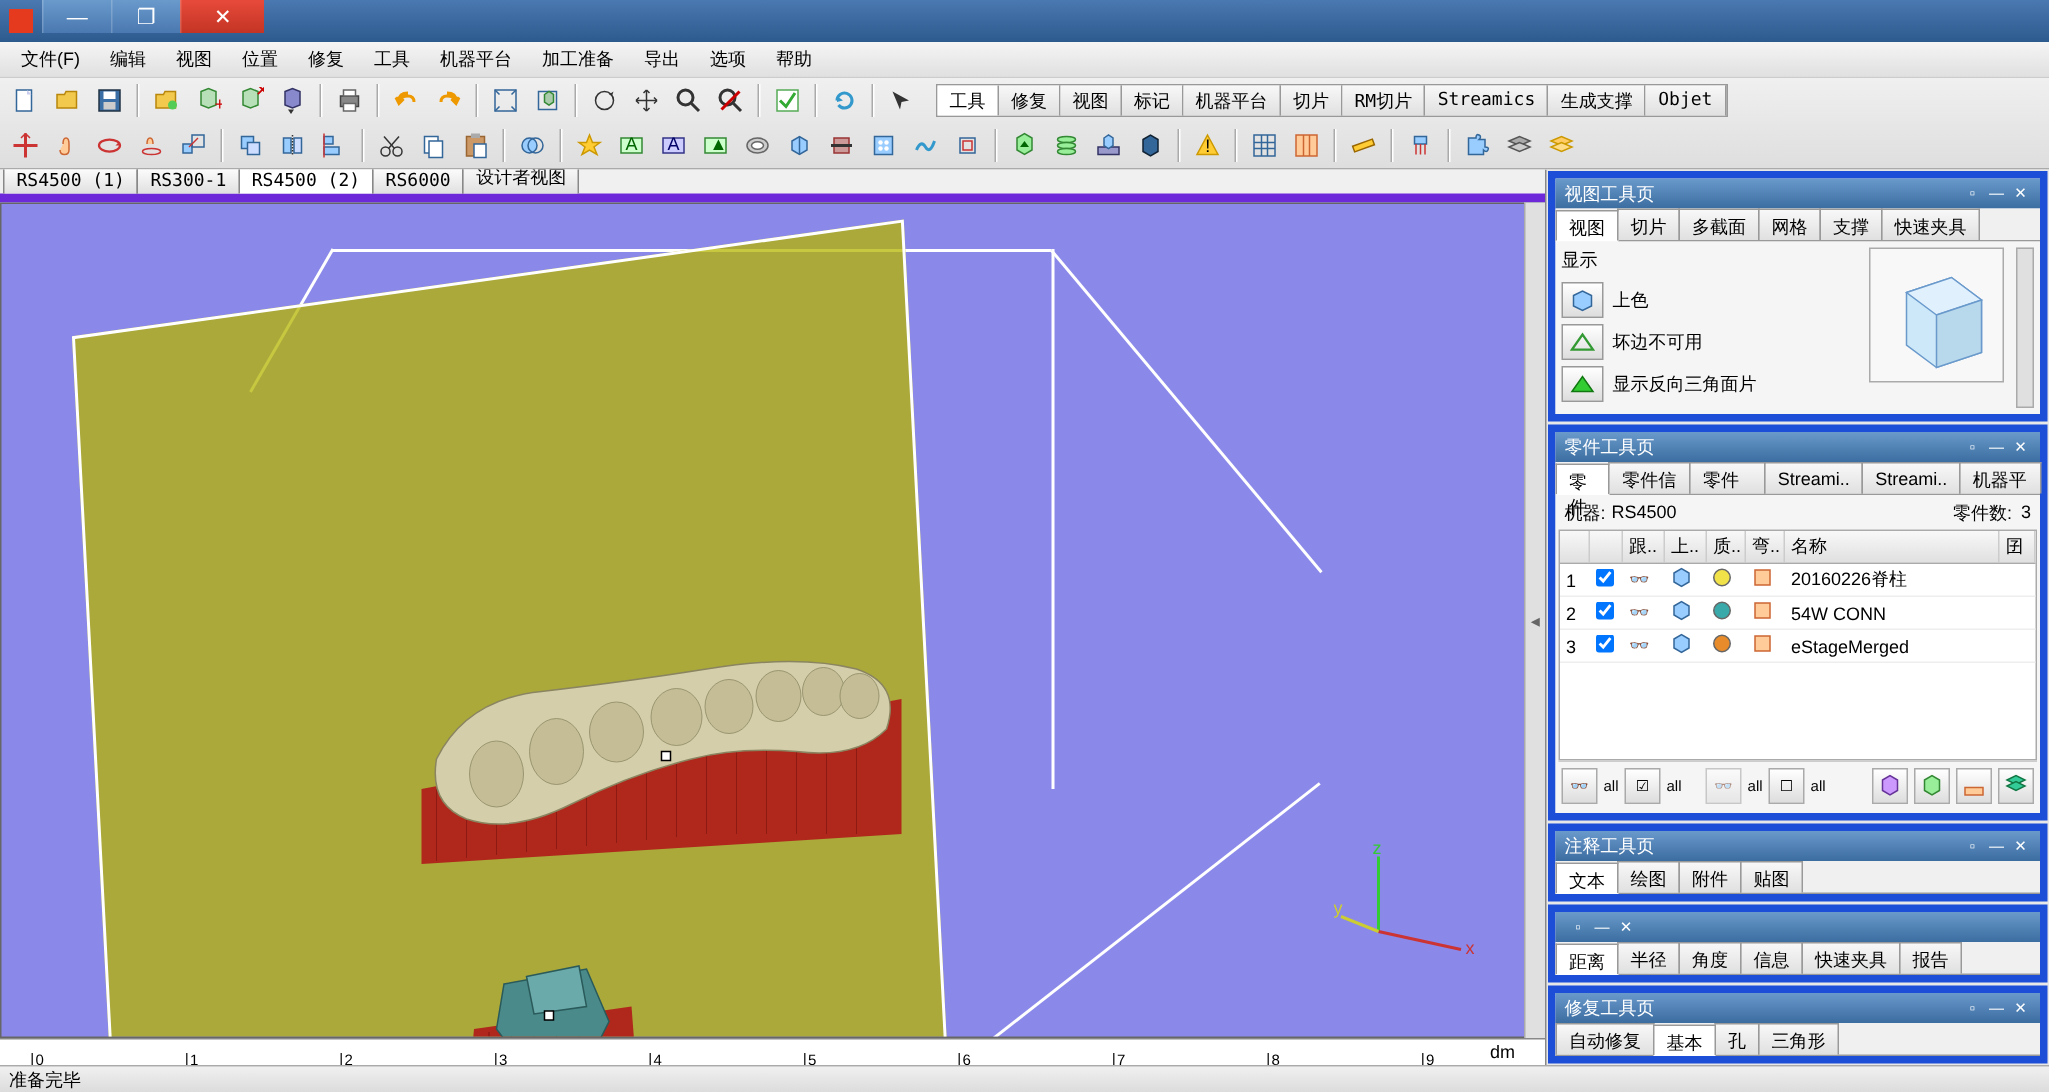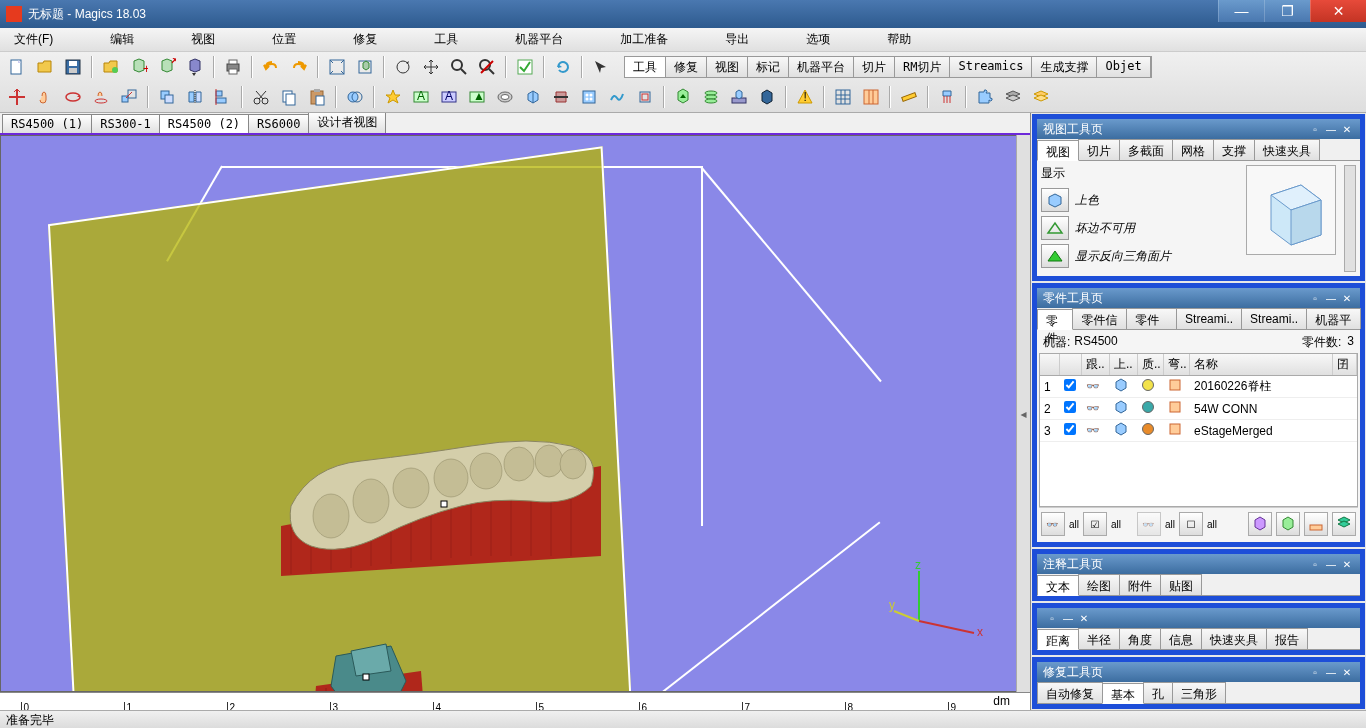--- a/index.html
+++ b/index.html
@@ -7,39 +7,39 @@
 
 
 .titlebar { height: 28px; background: linear-gradient(#4a78b0, #2d5a8e); display: flex; align-items: center; color: #fff; }
 .titlebar .appicon { width: 16px; height: 16px; background: #e63a1e; margin: 0 6px; }
 .titlebar .title { flex: 1; font-size: 12px; }
 .titlebar .winbtns { display: flex; height: 100%; }
 .titlebar .winbtn { width: 46px; height: 22px; display: flex; align-items: center; justify-content: center; background: linear-gradient(#6a9acc, #4a78b0); border-left: 1px solid rgba(255,255,255,0.2); color: #fff; font-size: 14px; }
 .titlebar .winbtn.close { background: linear-gradient(#e74a3a, #c43424); width: 56px; }
 
 
-.menubar { height: 24px; background: linear-gradient(#f5f5f5, #e0e0e0); display: flex; align-items: flex-start; padding: 0 4px; border-bottom: 1px solid #ccc; gap: 37px; }
+.menubar { height: 24px; background: linear-gradient(#f5f5f5, #e0e0e0); display: flex; align-items: flex-start; padding: 0 4px; border-bottom: 1px solid #ccc; }
 .menubar .menuitem { padding: 3px 10px; cursor: default; }
 
 
 .toolbars { background: linear-gradient(#f0f0f0, #dedede); border-bottom: 1px solid #aaa; }
 .toolbar-row { display: flex; align-items: center; padding: 2px 4px; gap: 2px; flex-wrap: nowrap; }
 .tb-btn { width: 26px; height: 26px; border: 1px solid transparent; display: flex; align-items: center; justify-content: center; border-radius: 3px; }
 .tb-sep { width: 2px; height: 22px; border-left: 1px solid #aaa; border-right: 1px solid #fff; margin: 0 3px; }
 .tb-icon { width: 18px; height: 18px; }
 
 
 .tool-tabs { display: flex; margin-left: 8px; background: #e8e8e8; border: 1px solid #999; height: 22px; }
 .tool-tab { padding: 2px 8px; border-right: 1px solid #999; font-family: "SimSun", monospace; background: linear-gradient(#f8f8f8,#e0e0e0); }
 .tool-tab.active { background: #fff; }
 
 
 .mainarea { flex: 1; display: flex; overflow: hidden; }
 .viewport-wrap { flex: 1; display: flex; flex-direction: column; position: relative; }
-.view-tabs { height: 22px; display: flex; align-items: flex-end; padding-left: 2px; gap: 0; border-bottom: 2px solid #6d28d9; background: #f0f0f0; }
+.view-tabs { height: 22px; display: flex; align-items: flex-end; padding-left: 2px; gap: 0; border-bottom: 6px solid #6d28d9; background: #f0f0f0; }
 .view-tab { padding: 2px 8px; border: 1px solid #888; border-bottom: none; background: linear-gradient(#fff,#e0e0e0); font-family: "SimSun", monospace; font-size: 12px; margin-right: -1px; }
 .view-tab.active { background: #fff; }
 
 .viewport { flex: 1; background: #8a88e8; position: relative; overflow: hidden; border: 1px solid #666; }
 .build-plate { position: absolute; left: 60px; top: 50px; width: 560px; height: 600px; background: rgba(180,180,0,0.75); border: 2px solid #fff; transform: rotate(-8deg) skewX(-5deg); }
 .volume-edge { position: absolute; border: 1px solid #fff; }
 .model-a { position: absolute; left: 260px; top: 270px; width: 360px; height: 180px; }
 .model-b { position: absolute; left: 300px; top: 490px; width: 140px; height: 120px; }
 .support-mesh { filter: blur(0.5px); }
 .axis { position: absolute; right: 40px; bottom: 50px; }
@@ -51,21 +51,21 @@
 .rightpanel { width: 336px; background: #e8e8e8; display: flex; flex-direction: column; border-left: 1px solid #888; }
 .panel { border: 5px solid #1d4ed8; margin: 1px; display: flex; flex-direction: column; }
 .panel-header { background: linear-gradient(#6a9acc, #3c6da0); color: #fff; padding: 2px 6px; display: flex; align-items: center; height: 20px; }
 .panel-header .ph-title { flex: 1; }
 .panel-header .ph-btn { width: 14px; height: 14px; margin-left: 2px; color: #fff; font-size: 10px; display: flex; align-items: center; justify-content: center; }
 .panel-body { background: #f5f5f5; padding: 4px; }
 .panel-tabs { display: flex; border-bottom: 1px solid #999; background: #f0f0f0; height: 22px; }
 .panel-tab { padding: 3px 8px; border: 1px solid #999; border-bottom: none; background: linear-gradient(#f8f8f8,#e0e0e0); margin-right: -1px; font-size: 12px; }
 .panel-tab.active { background: #fff; border-bottom: 1px solid #fff; position: relative; top: 1px; }
 
-.disp-row { display: flex; align-items: center; gap: 6px; margin: 4px 0; font-style: italic; }
+.disp-row { display: flex; align-items: center; gap: 6px; margin: 4px 0; }
 .disp-btn { width: 28px; height: 24px; border: 1px solid #999; background: linear-gradient(#fff,#ddd); display: flex; align-items: center; justify-content: center; }
 .cube-preview { width: 90px; height: 90px; border: 1px solid #aaa; background: #f8f8f8; display: flex; align-items: center; justify-content: center; }
 
 
 .parts-info { display: flex; padding: 2px 4px; font-size: 12px; }
 .parts-info .spacer { flex: 1; }
 .parts-table { border: 1px solid #aaa; background: #fff; font-size: 12px; }
 .parts-table .hdr { display: flex; background: linear-gradient(#f8f8f8,#e0e0e0); border-bottom: 1px solid #aaa; }
 .parts-table .hdr div { padding: 2px 4px; border-right: 1px solid #ccc; }
 .parts-table .row { display: flex; align-items: center; border-bottom: 1px solid #eee; }
@@ -79,21 +79,20 @@
 
 .statusbar { height: 18px; background: linear-gradient(#f0f0f0,#dcdcdc); border-top: 1px solid #aaa; padding: 1px 6px; font-size: 12px; }
 
 input[type=checkbox] { width: 12px; height: 12px; }
 </style>
 </head>
 <body>
 
 <div class="titlebar">
   <div class="appicon"></div>
-  <div class="title">无标题 - Magics 18.03</div>
   <div class="winbtns">
     <div class="winbtn">—</div>
     <div class="winbtn">❐</div>
     <div class="winbtn close">✕</div>
   </div>
 </div>
 
 <div class="menubar">
   <div class="menuitem">文件(F)</div>
   <div class="menuitem">编辑</div>

